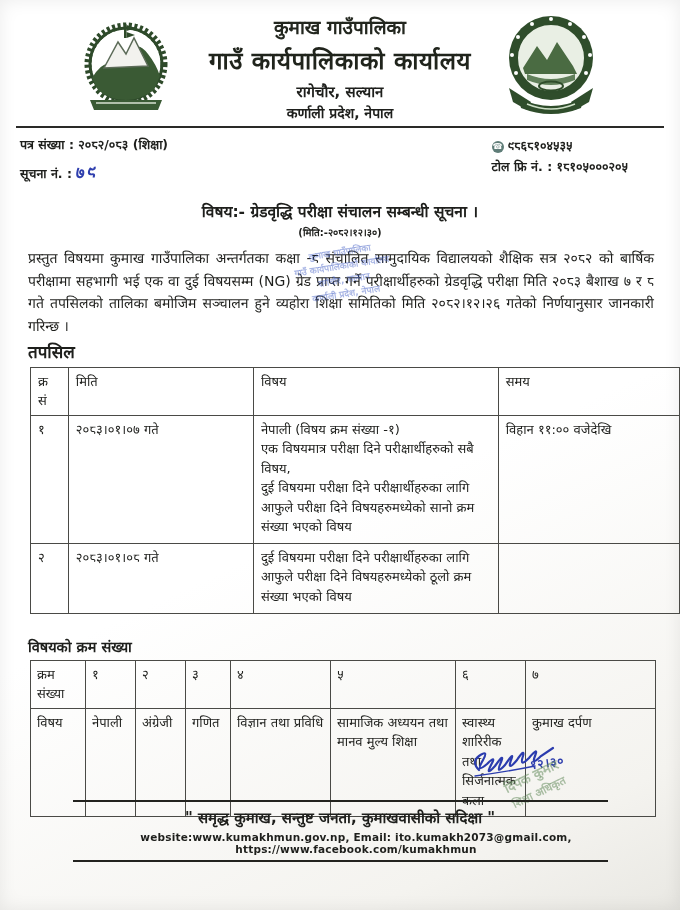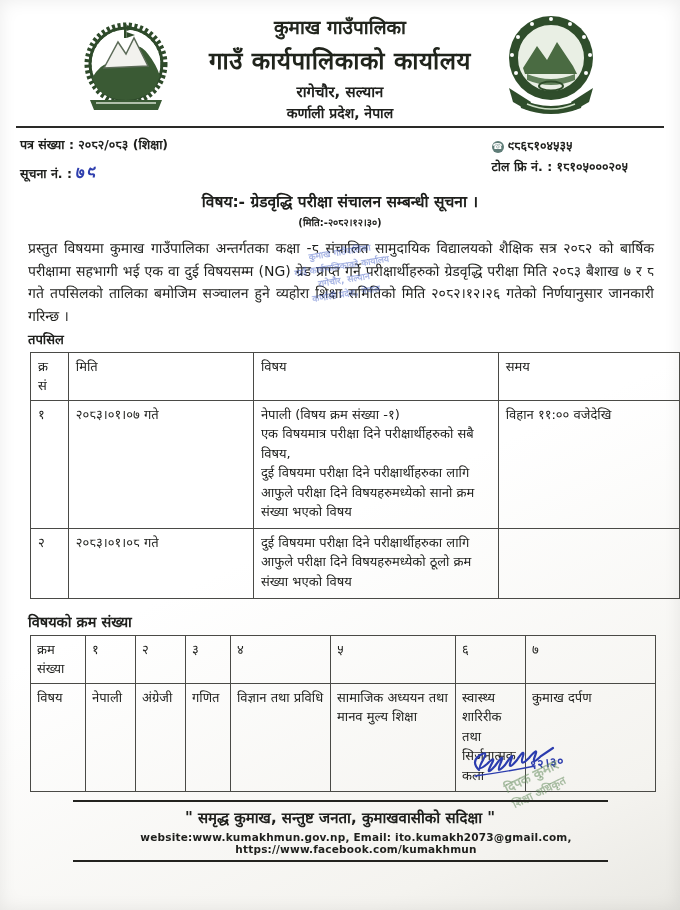--- a/index.html
+++ b/index.html
@@ -40,40 +40,40 @@
     display:inline-block; transform:rotate(-4deg) skewX(-8deg); letter-spacing:2px;
   }
   .stamp-blue {
     position:absolute; left:248px; top:118px; width:190px;
     transform:rotate(-9deg); text-align:center;
     color:rgba(62,92,196,.45); font-size:9px; font-weight:bold; line-height:1.55;
     pointer-events:none;
   }
 
   
-  .subject { text-align:center; font-size:15.5px; font-weight:bold; margin-top:0; }
+  .subject { text-align:center; font-size:15.5px; font-weight:bold; margin-top:10px; }
   .dateline { text-align:center; font-size:10px; font-weight:bold; margin-top:3px; }
 
   
   .bodytext {
     margin:8px 26px 0 28px; font-size:14px; line-height:1.62; text-align:justify; font-weight:500;
   }
-  .tapasil { margin:2px 8px 4px 28px; font-size:13px; font-weight:bold; }
+  .tapasil { margin:2px 8px 4px 28px; font-size:17px; font-weight:bold; }
 
   
   table { border-collapse:collapse; margin-left:30px; }
   td { border:1.4px solid #4a4a46; vertical-align:top; padding:4px 7px; font-size:13px; line-height:1.5; }
   .t1 td.c-sn { width:38px; }
   .t1 td.c-date { width:187px; }
   .t1 td.c-sub { width:247px; }
   .t1 td.c-time { width:183px; }
   .t1 .hdr td { height:42px; font-weight:500; }
   .t1 .r1 td { height:128px; }
   .t1 .r2 td { height:70px; }
-  .order-label { margin:12px 0 4px 28px; font-size:14.5px; font-weight:bold; }
+  .order-label { margin:22px 0 4px 28px; font-size:14.5px; font-weight:bold; }
   .t2 td { padding:4px 6px; }
   .t2 .c0 { width:55px; } .t2 .c1 { width:50px; } .t2 .c2 { width:50px; }
   .t2 .c3 { width:45px; } .t2 .c4 { width:100px; } .t2 .c5 { width:125px; }
   .t2 .c6 { width:70px; } .t2 .c7 { width:130px; }
   .t2 .rowa td { height:44px; }
   .t2 .rowb td { height:108px; }
 
   
   .sig-zone { position:absolute; left:430px; top:732px; width:230px; height:95px; }
   .sig-svg { position:absolute; left:35px; top:0; }

